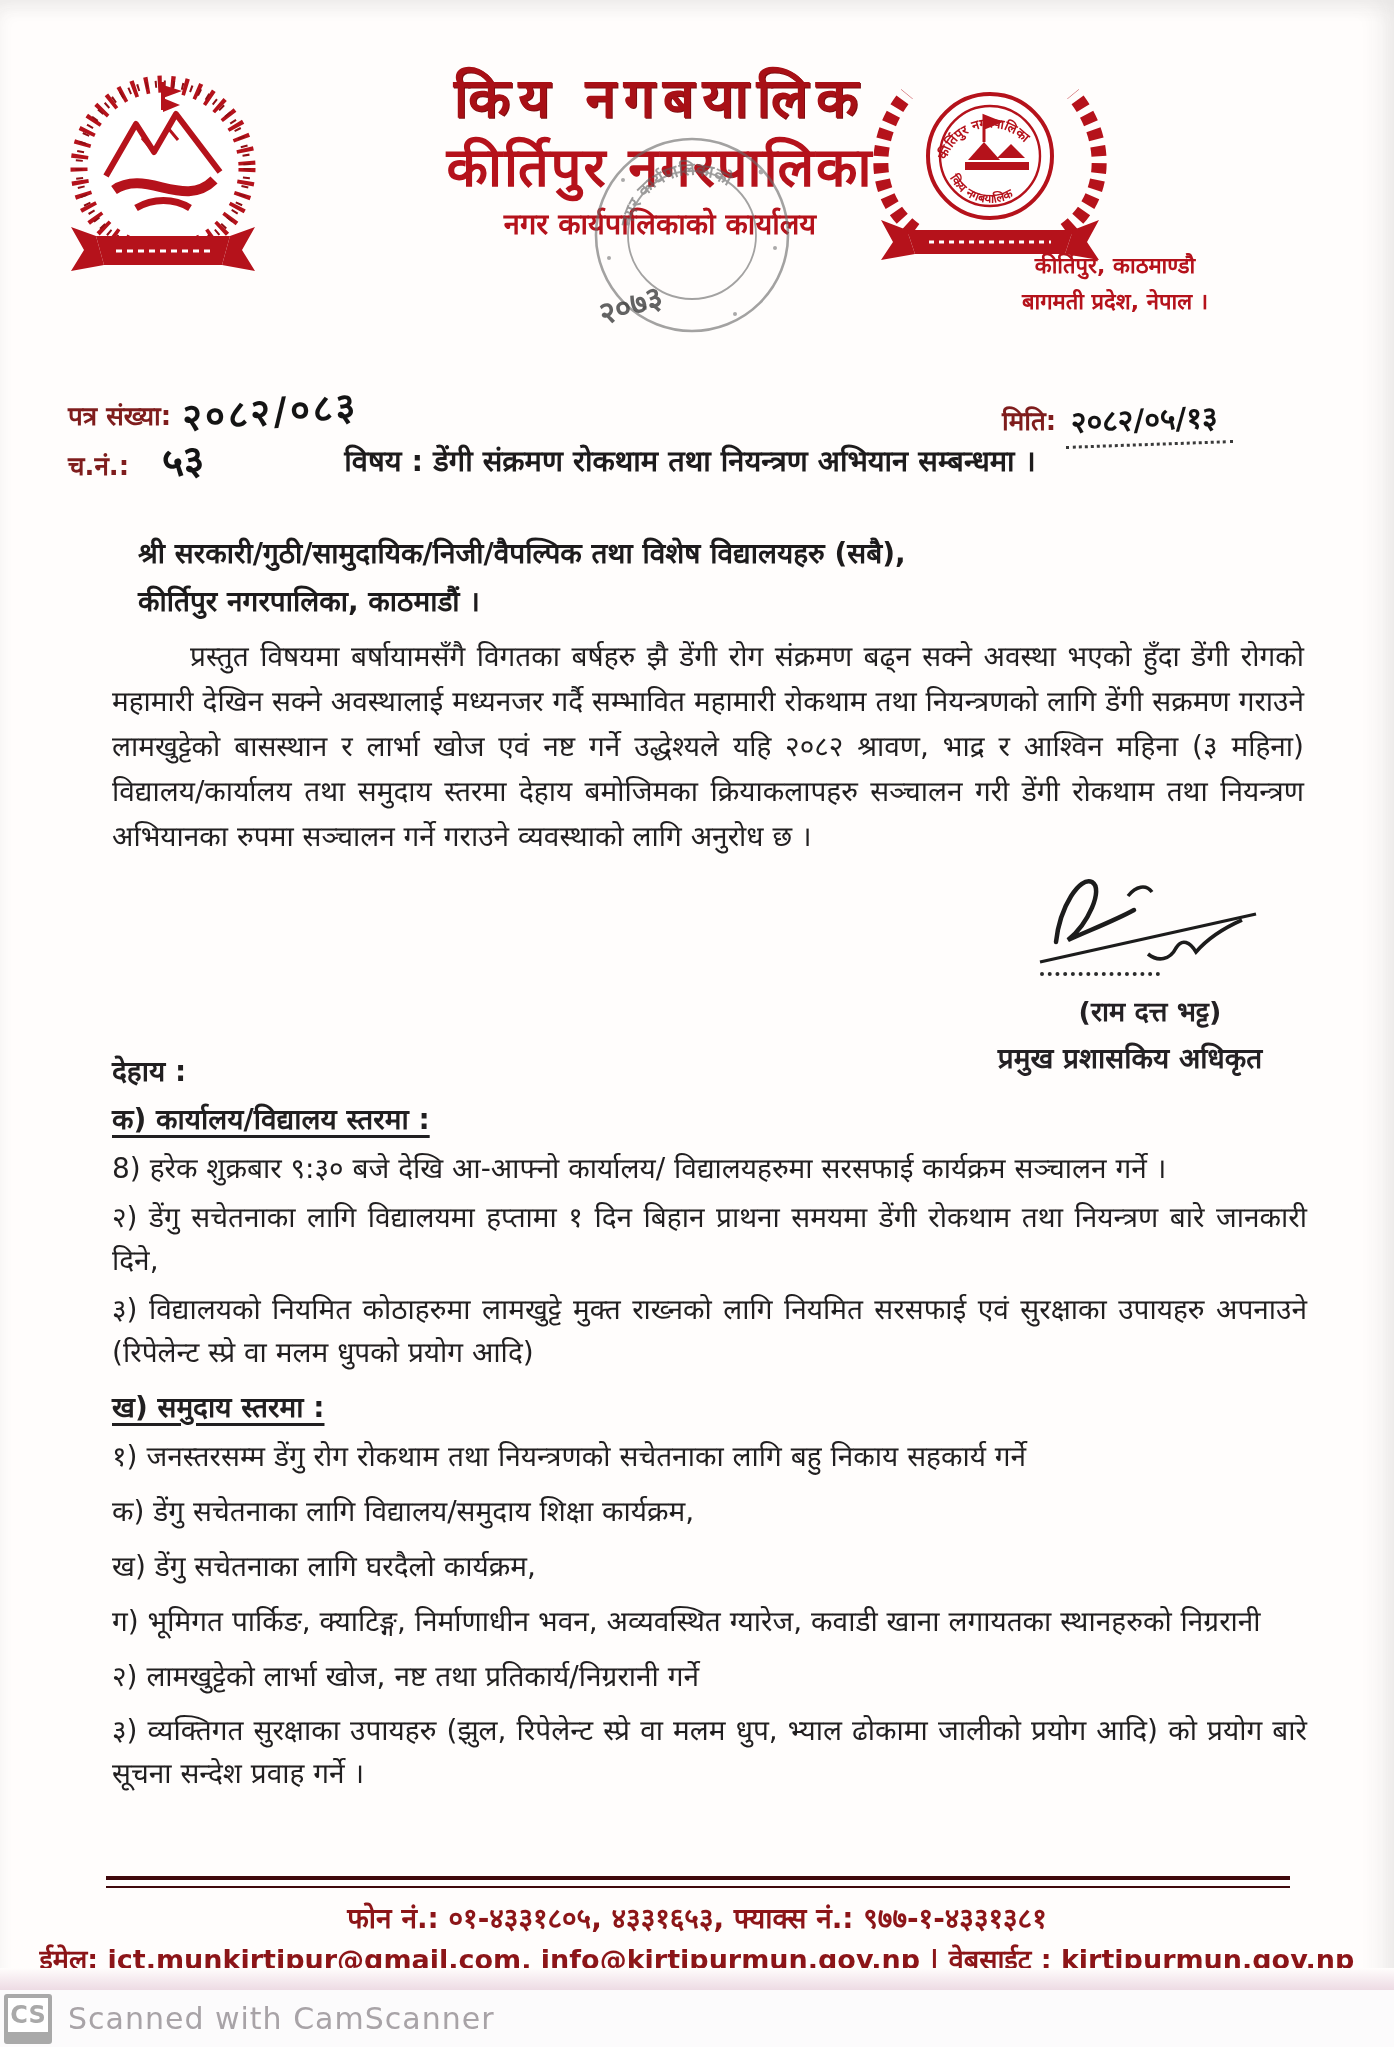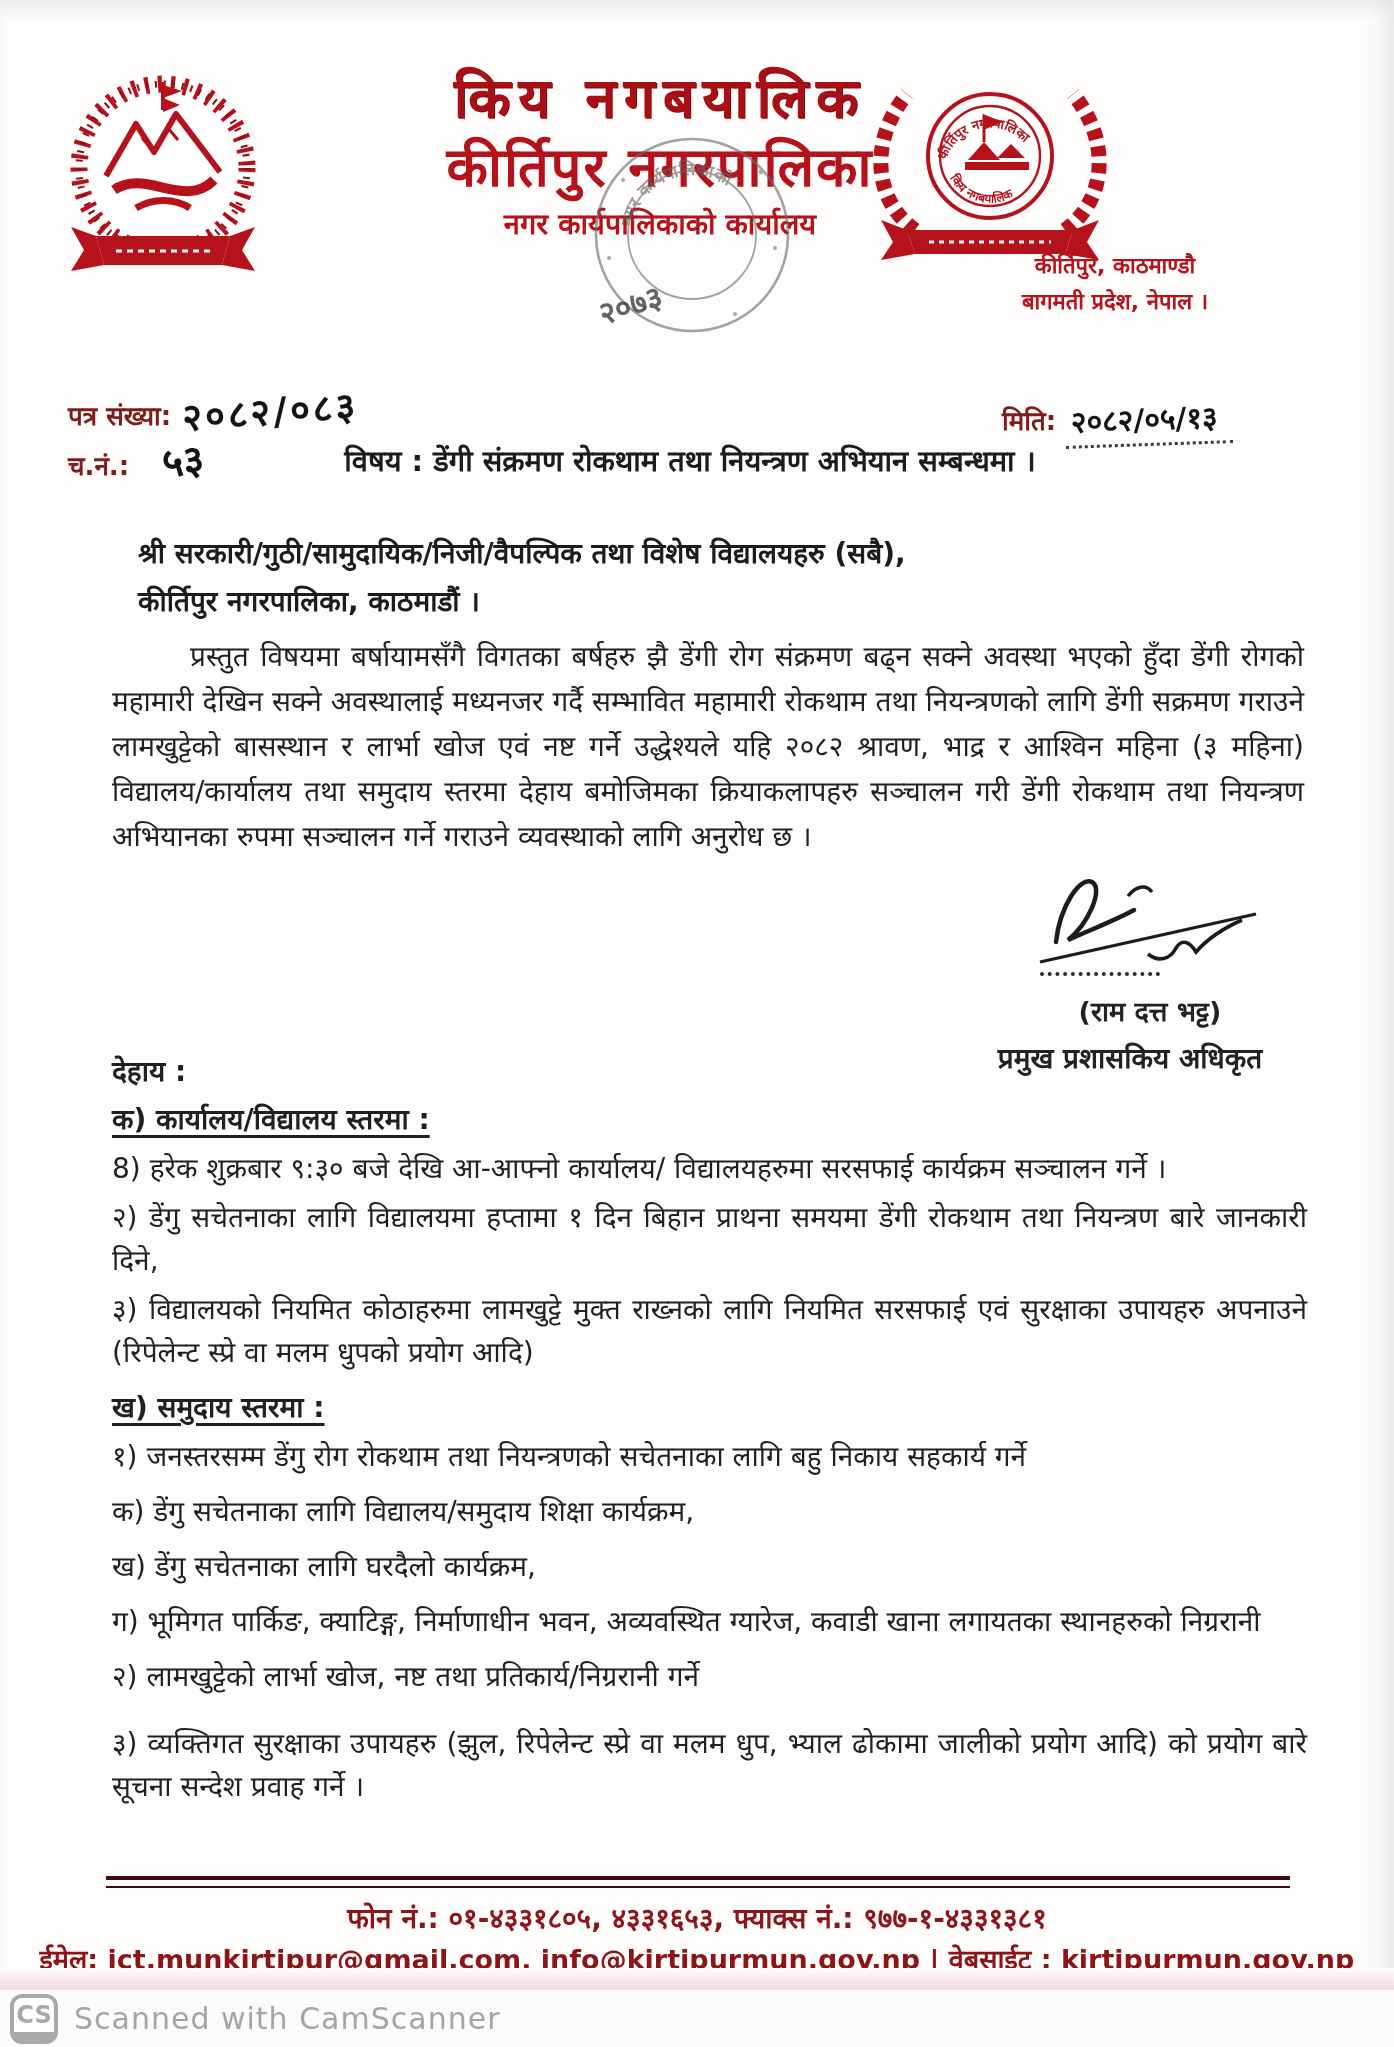--- a/index.html
+++ b/index.html
@@ -50,35 +50,35 @@
     font-size:27px;font-weight:bold;}
   .signer-title{position:absolute;left:930px;top:1038px;width:400px;text-align:center;
     font-size:28px;font-weight:bold;}
   
   .list-block{position:absolute;left:112px;top:1050px;width:1195px;font-size:28px;line-height:43px;color:#211f20;}
   .annex-label{font-weight:bold;}
   .sec-heading{font-weight:bold;text-decoration:underline;text-underline-offset:6px;
     text-decoration-thickness:2.5px;margin-top:5px;}
   .list-item{margin-top:6px;text-align:justify;}
   .gap-md{margin-top:12px;}
-  .gap-lg{margin-top:24px;}
+  .gap-lg{margin-top:11px;}
   
   .footer-divider{position:absolute;left:106px;top:1876px;width:1184px;height:6px;
     border-top:4px solid #40090c;border-bottom:2px solid #40090c;}
   .footer-line1{position:absolute;left:0;top:1898px;width:100%;text-align:center;
     color:#8c1518;font-weight:bold;font-size:28px;}
   .footer-line2{position:absolute;left:0;top:1940px;width:100%;text-align:center;
     color:#8c1518;font-weight:bold;font-size:27px;}
   .photo-edge{position:absolute;left:0;top:1968px;width:100%;height:22px;
     background:linear-gradient(#fffdfc,#eddbe4);}
   
   .cs-bar{position:absolute;left:0;top:1990px;width:100%;height:57px;background:#fcfbfc;
     display:flex;align-items:center;}
-  .cs-logo{margin-left:10px;width:40px;height:34px;border:4px solid #a9a9a9;border-bottom:12px solid #a9a9a9;
-    border-radius:12px;color:#a9a9a9;font-weight:bold;font-size:24px;display:flex;
+  .cs-logo{margin-left:4px;width:40px;height:34px;border:4px solid #a9a9a9;border-bottom:12px solid #a9a9a9;
+    border-radius:3px;color:#a9a9a9;font-weight:bold;font-size:24px;display:flex;
     align-items:center;justify-content:center;background:#fff;}
   .cs-text{margin-left:16px;color:#a8a3a7;font-size:30px;letter-spacing:1px;}
 </style>
 </head>
 <body>
 
 <div class="page">
 
   <div class="emblem-left">
     <svg width="210" height="215" viewBox="0 0 210 215" xmlns="http://www.w3.org/2000/svg">

